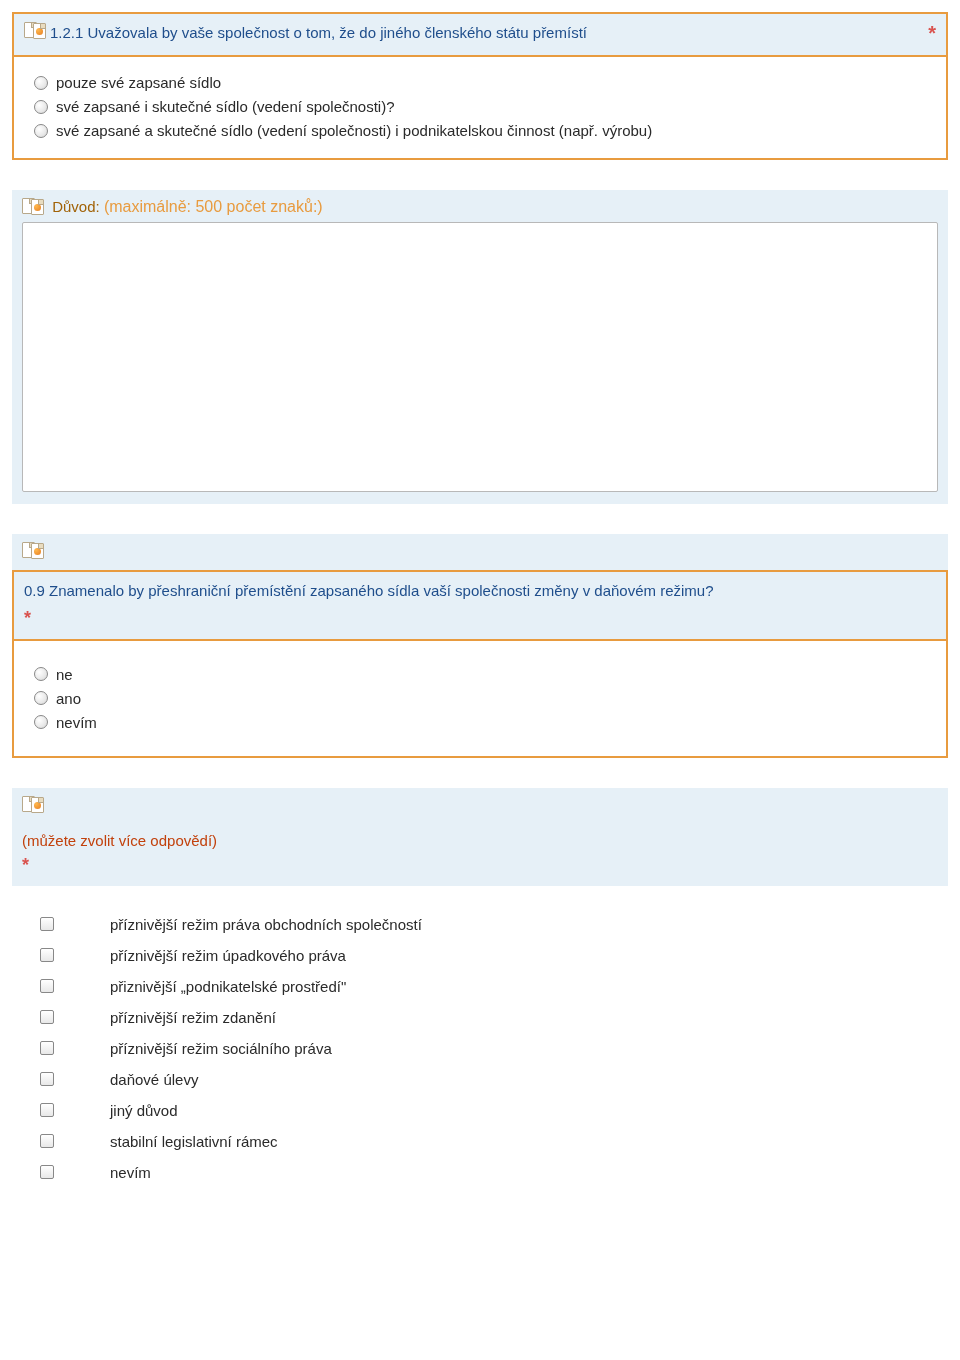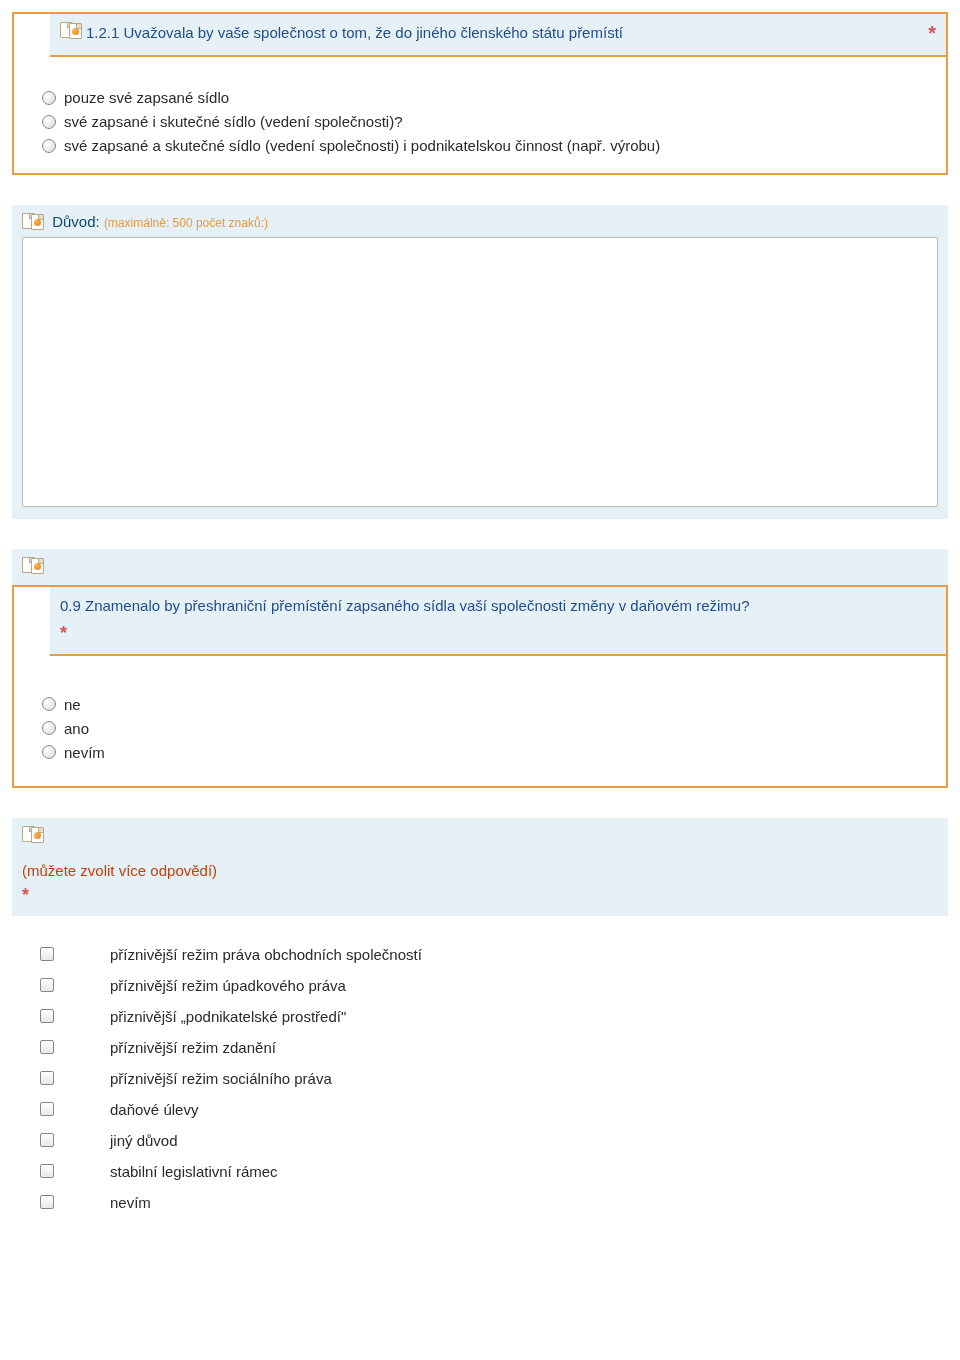--- a/index.html
+++ b/index.html
@@ -12,21 +12,20 @@
       width: 960px;
     }
     .question-block {
       border: 2px solid #e89b3f;
       margin-bottom: 30px;
     }
     .question-header {
       background: #e6f0f7;
       padding: 8px 10px 10px 10px;
       position: relative;
-      margin-left: 36px;
     }
     .question-header.with-border {
       border-bottom: 2px solid #e89b3f;
     }
     .icon-pair {
       display: inline-block;
       vertical-align: top;
       margin-right: 2px;
       position: relative;
       width: 24px;
@@ -85,22 +84,21 @@
       font-weight: bold;
       margin-left: 4px;
     }
     .star-inline {
       color: #d9534f;
       font-size: 18px;
       font-weight: bold;
     }
     .options {
       background: #fff;
-      padding: 10px 28px 12px 28px;
-      margin-top: 15px;
+      padding: 10px 28px 12px 20px;
     }
     .option-item {
       display: flex;
       align-items: center;
       margin: 7px 0;
     }
     .radio-visual {
       width: 14px;
       height: 14px;
       border-radius: 50%;
@@ -124,25 +122,25 @@
     .reason-block {
       background: #e6f0f7;
       border: none;
       padding: 8px 10px 12px 10px;
       margin-bottom: 30px;
     }
     .reason-label-row {
       margin-bottom: 6px;
     }
     .reason-label {
-      color: #0c4a6e;
+      color: #a16207;
     }
     .hint {
       color: #e89b3f;
-      font-size: 12px;
+      font-size: 16px;
     }
     .textarea-visual {
       background: #fff;
       border: 1px solid #b8b8b8;
       border-radius: 2px;
       height: 270px;
       width: 100%;
     }
     .sub-text {
       color: #c2410c;

